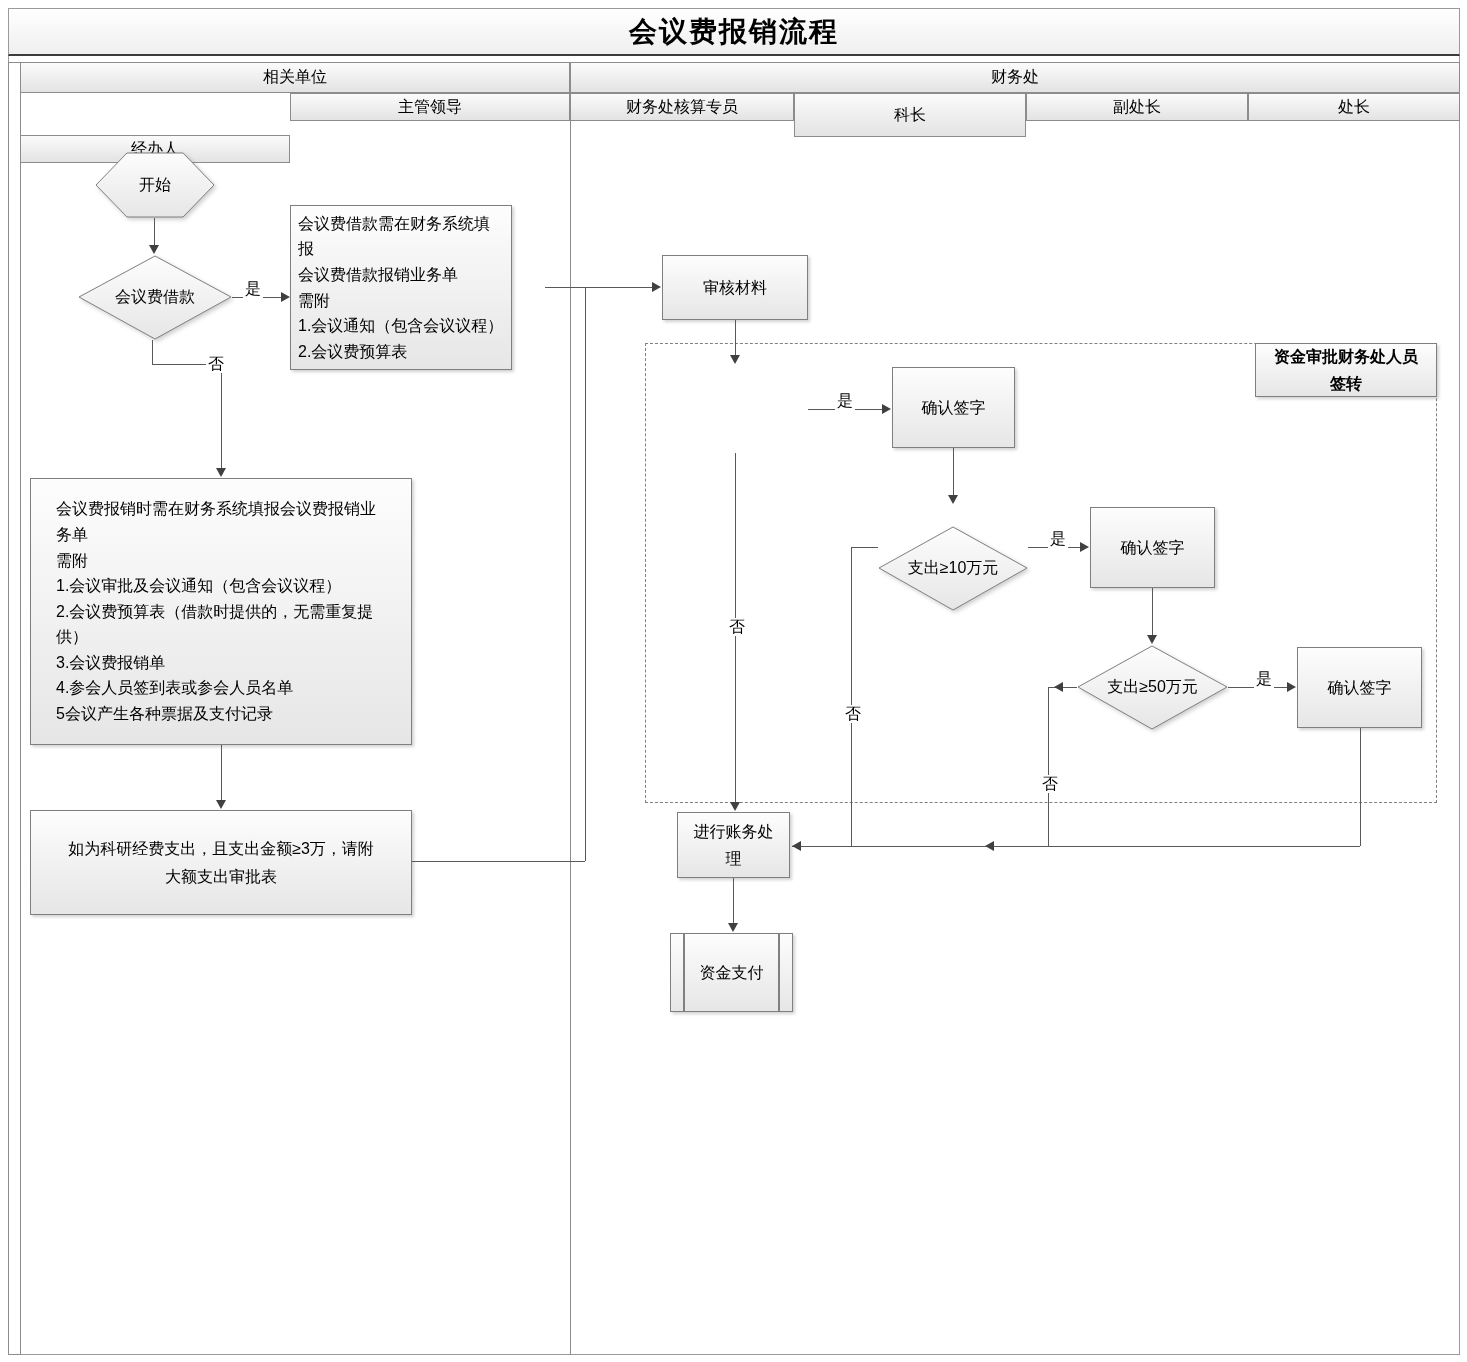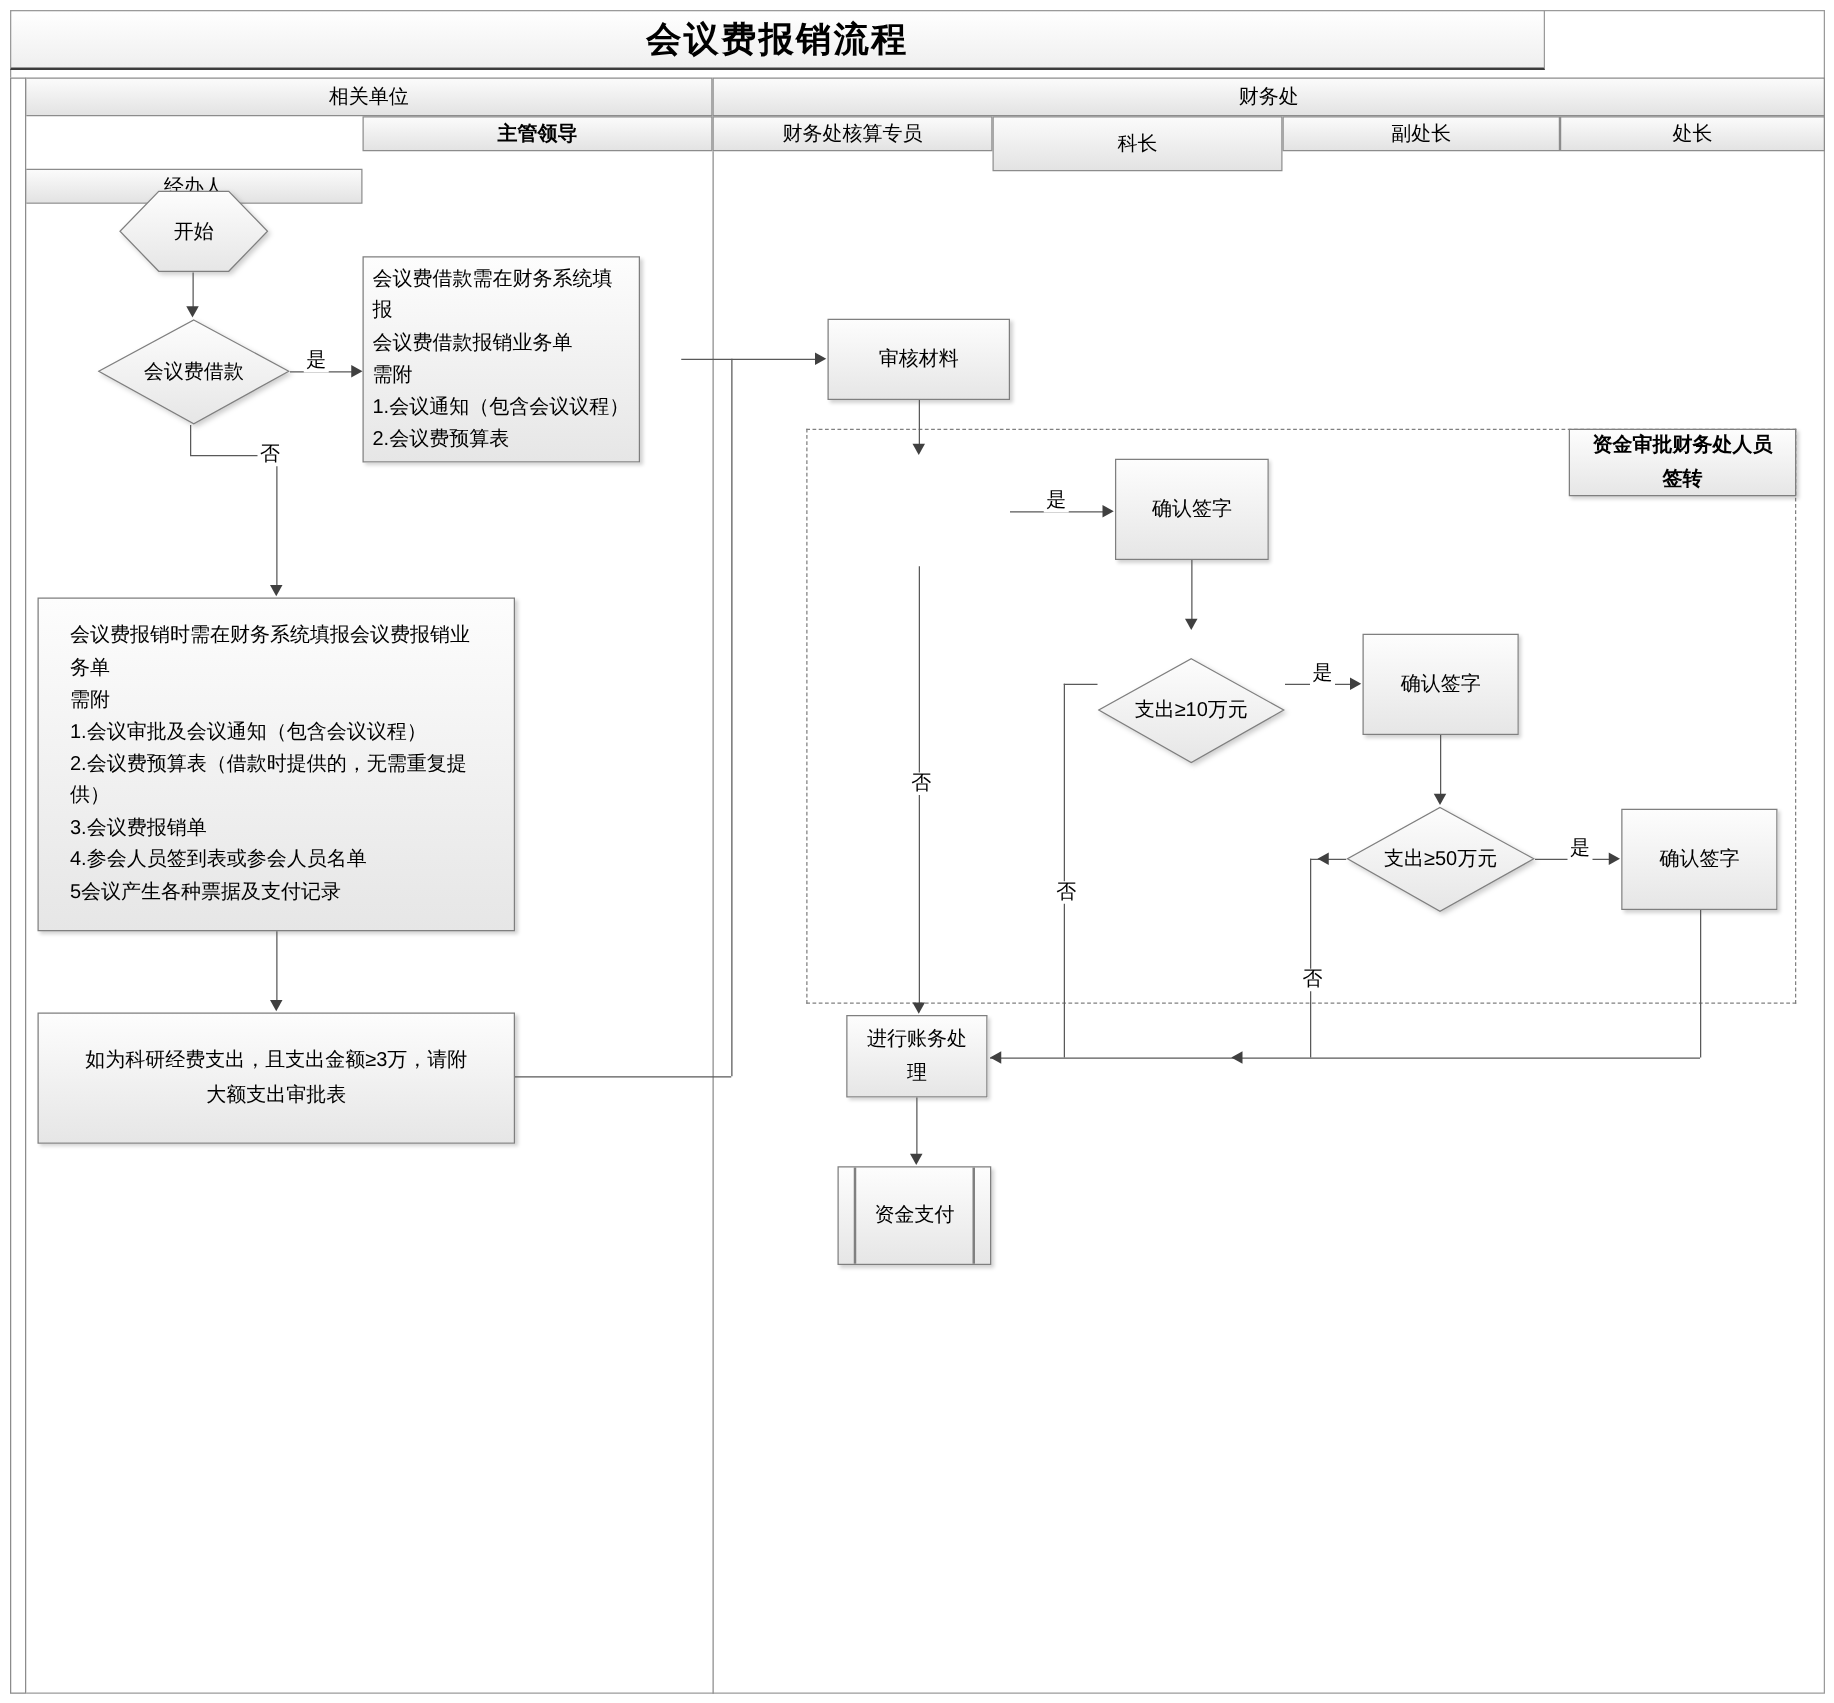--- a/index.html
+++ b/index.html
@@ -30,34 +30,34 @@
   .lbl{font-size:16px;background:#fff;padding:0 2px;line-height:1.1;}
   .dashed{border:1px dashed #808080;}
   .sidebar{position:absolute;top:0;width:2px;height:100%;background:#808080;}
 </style>
 </head>
 <body>
 
 <div class="canvas">
 
   <div class="abs frame" style="left:8px;top:8px;width:1452px;height:1347px;"></div>
-  <div class="abs title-bar" style="left:8px;top:8px;width:1228px;height:48px;text-align:right;">
+  <div class="abs title-bar" style="left:8px;top:8px;width:1452px;height:48px;text-align:right;">
     <div class="title">会议费报销流程</div>
   </div>
 
   <div class="abs hd" style="left:20px;top:62px;width:550px;height:31px;">
       <span>相关单位</span>
     </div>
   <div class="abs hd" style="left:570px;top:62px;width:890px;height:31px;">
       <span>财务处</span>
     </div>
   <div class="abs hd" style="left:20px;top:93px;width:270px;height:28px;margin-top:42px;">
       <span>经办人</span>
     </div>
-  <div class="abs hd" style="left:290px;top:93px;width:280px;height:28px;font-weight:bold;">
+  <div class="abs hd" style="left:290px;top:93px;width:280px;height:28px;">
       <span>主管领导</span>
     </div>
   <div class="abs hd" style="left:570px;top:93px;width:224px;height:28px;">
       <span>财务处核算专员</span>
     </div>
   <div class="abs hd" style="left:794px;top:93px;width:232px;height:44px;">
       <span>科长</span>
     </div>
   <div class="abs hd" style="left:1026px;top:93px;width:222px;height:28px;">
       <span>副处长</span>

